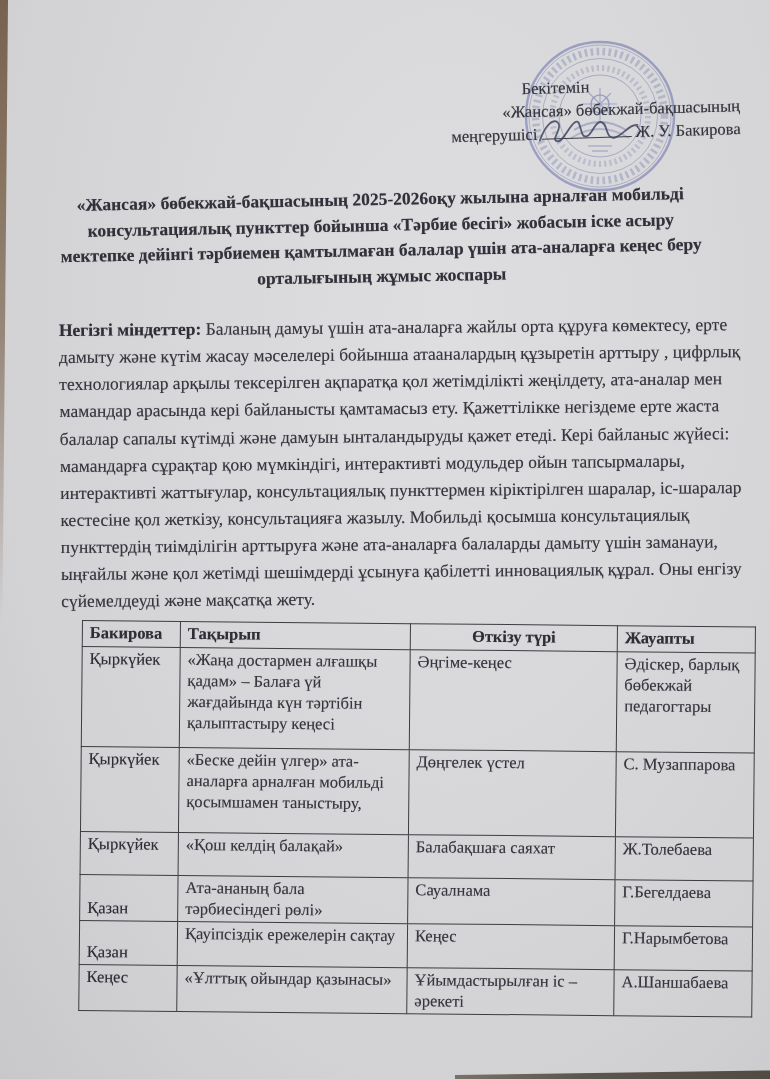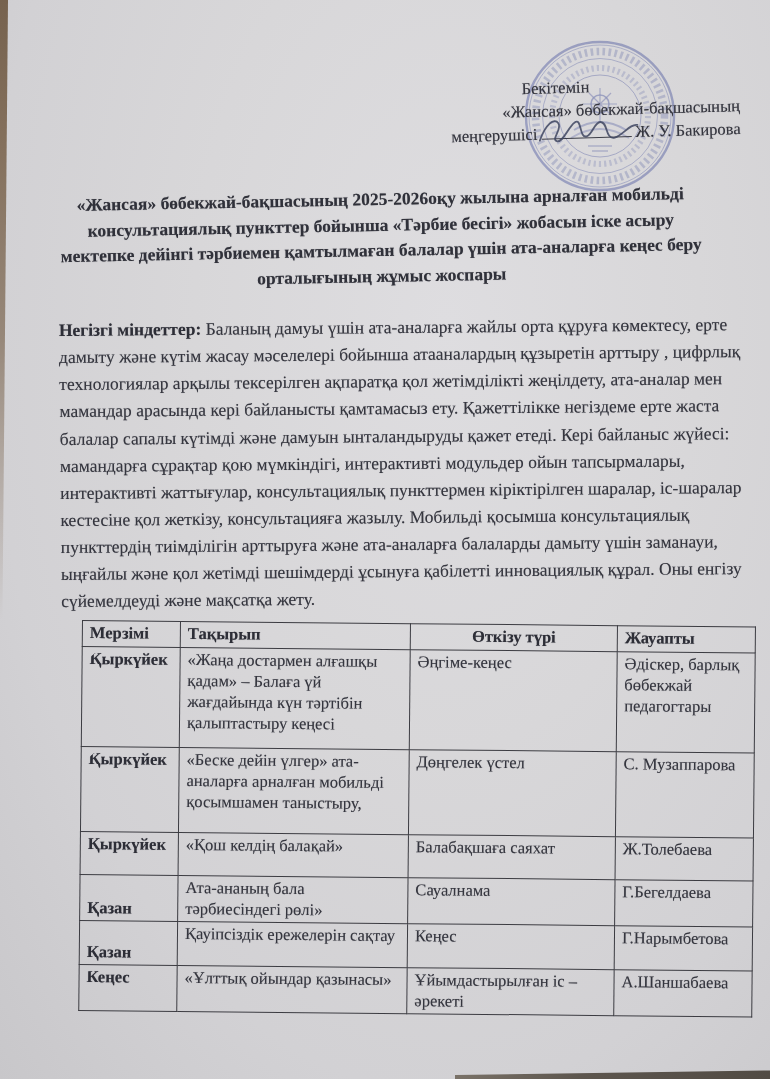--- a/index.html
+++ b/index.html
@@ -70,21 +70,21 @@
   .plan-table col.c2{width:230px;}
   .plan-table col.c3{width:207px;}
   .plan-table col.c4{width:138px;}
   .plan-table th,.plan-table td{
     border:1.6px solid #3c3c42;vertical-align:top;
     padding:1px 7px 2px 7px;text-align:left;font-weight:normal;
     overflow:hidden;
   }
   .plan-table th{font-weight:bold;color:#2d2e37;}
   .plan-table th:nth-child(3){text-align:center;}
-  .plan-table td:first-child{font-weight:bold;color:#2d2e37;border-radius:28px;}
+  .plan-table td:first-child{font-weight:normal;color:#2d2e37;}
   .plan-table tr.hrow{height:26px;}
   .plan-table tr.r1{height:100px;}
   .plan-table tr.r2{height:85px;}
   .plan-table tr.r3{height:43px;}
   .plan-table tr.r4{height:45px;}
   .plan-table tr.r5{height:44px;}
   .plan-table tr.r6{height:46px;}
   td.vb{vertical-align:bottom;}
 </style>
 </head>
@@ -129,21 +129,21 @@
 
   <table class="plan-table">
     <colgroup>
         <col class="c1">
         <col class="c2">
         <col class="c3">
         <col class="c4">
       </colgroup>
     <tbody>
         <tr class="hrow">
-      <th>Мерзімі</th>
+      <th>Бакирова</th>
       <th>Тақырып</th>
       <th>Өткізу түрі</th>
       <th>Жауапты</th>
     </tr>
     <tr class="r1">
       <td>Қыркүйек</td>
       <td>«Жаңа достармен алғашқы қадам» – Балаға үй жағдайында күн тәртібін қалыптастыру кеңесі</td>
       <td>Әңгіме-кеңес</td>
       <td>Әдіскер, барлық бөбекжай педагогтары</td>
     </tr>

